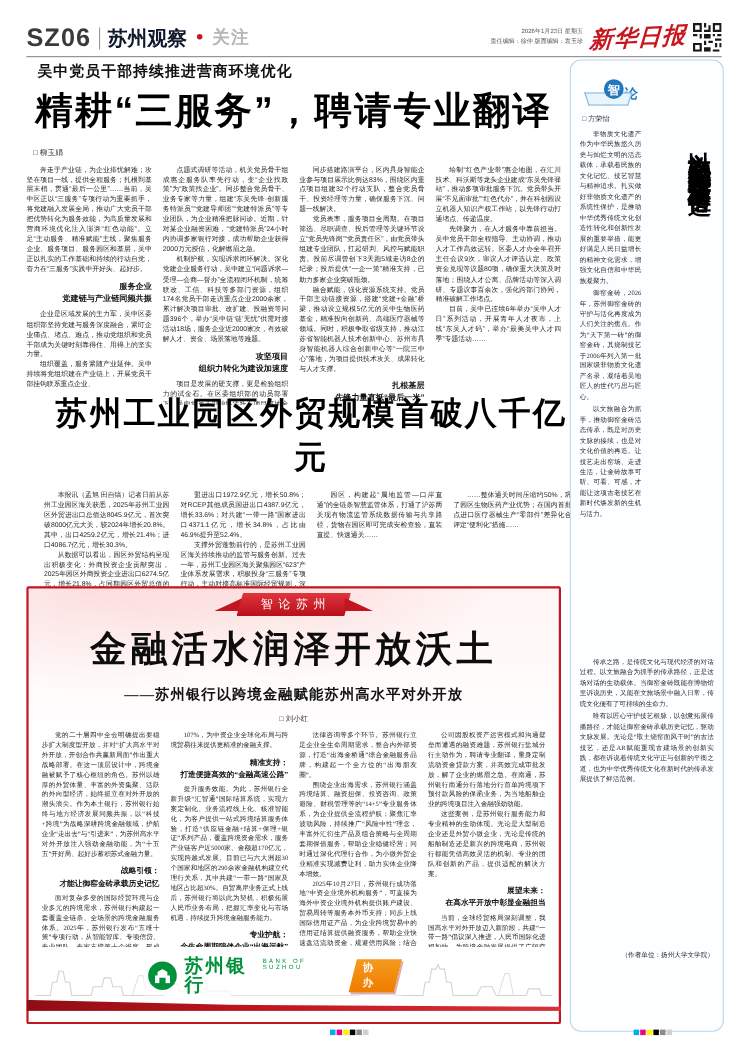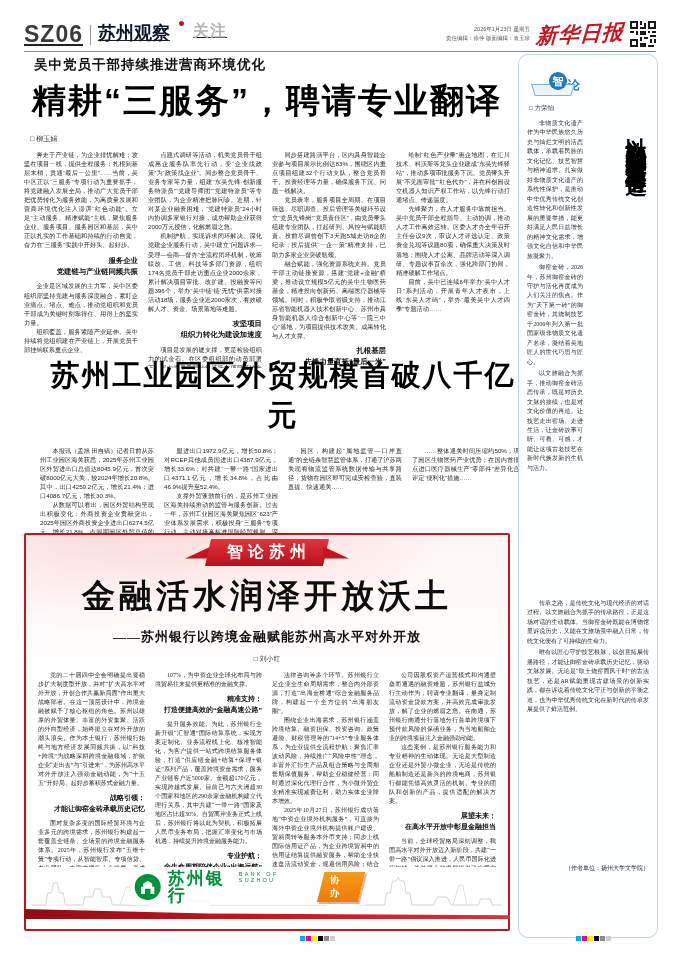--- a/index.html
+++ b/index.html
@@ -2,21 +2,21 @@
 <html><head>
 <meta charset="utf-8">
 <style>
   html,body{margin:0;padding:0;background:#e9e9e9;}
   .page{position:relative;width:680px;height:959px;background:#ffffff;margin:0 auto;
         font-family:"Liberation Sans",sans-serif;overflow:hidden;color:#222;}
 
   
   .masthead{position:absolute;left:24px;top:12px;width:632px;height:36px;
             border-bottom:1px solid #8a8a8a;display:flex;justify-content:space-between;align-items:flex-end;padding-bottom:3px;}
-  .mh-left{display:flex;align-items:flex-start;gap:7px;text-decoration:underline;}
+  .mh-left{display:flex;align-items:center;gap:7px;}
   .page-code{font-size:23px;font-weight:600;color:#3a3a3a;letter-spacing:1px;}
   .mh-div{width:1px;height:20px;background:#9a9a9a;align-self:center;}
   .section-name{font-family:"Liberation Serif",serif;font-size:18px;font-weight:bold;color:#0f172a;}
   .section-dot{width:5px;height:5px;background:#c8161e;border-radius:50%;display:inline-block;margin:0 2px 2px 2px;}
   .section-sub{font-size:16px;font-weight:600;color:#b5b5b5;letter-spacing:1px;}
   .mh-right{display:flex;align-items:center;gap:6px;}
   .mh-meta{text-align:right;font-size:5.5px;line-height:1.6;color:#555;white-space:pre-line;}
   .paper-name{font-family:"Liberation Serif",serif;font-size:21px;font-weight:bold;color:#c8161e;
               font-style:italic;transform:rotate(-3deg) skewX(-6deg);letter-spacing:1px;}
   .qr{width:26px;height:26px;}
@@ -41,22 +41,22 @@
   .article2 .col{height:112px;}
 
   
   .redbox{position:absolute;left:24px;top:533px;width:486px;height:398px;box-sizing:border-box;
           border:2.5px solid #c2151f;border-radius:2px;padding:6px 12px 0 12px;
           background:
             radial-gradient(ellipse 60% 40% at 12% 0%, rgba(230,80,90,.14), rgba(255,255,255,0) 60%),
             radial-gradient(ellipse 55% 30% at 50% 0%, rgba(235,120,120,.18), rgba(255,255,255,0) 70%),
             linear-gradient(#fff6f5, #ffffff 38%);}
   .rb-banner-wrap{display:flex;justify-content:center;margin-top:-2px;}
-  .rb-banner{position:relative;background:linear-gradient(#e0353d,#b80f1a);color:#fff;font-weight:bold;
-             font-size:16px;letter-spacing:5px;padding:3px 18px 3px 22px;
+  .rb-banner{position:relative;background:linear-gradient(#e0353d,#b80f1a);color:#fff;font-weight:normal;
+             font-size:11px;letter-spacing:5px;padding:3px 18px 3px 22px;
              clip-path:polygon(6px 0,100% 0,calc(100% - 6px) 100%,0 100%);}
   .rb-wing{width:26px;height:12px;background:#c2151f;align-self:center;}
   .rb-wing.l{clip-path:polygon(0 100%,100% 0,100% 100%);margin-right:-6px;}
   .rb-wing.r{clip-path:polygon(0 0,100% 100%,0 100%);margin-left:-6px;}
   .rb-headline{font-size:33px;font-weight:900;text-align:center;color:#0d0d0d;letter-spacing:4px;margin-top:8px;}
   .rb-subtitle{font-family:"Liberation Serif",serif;font-size:13px;font-weight:bold;text-align:center;color:#111;margin-top:9px;letter-spacing:1px;}
   .rb-byline{font-size:6.8px;text-align:center;color:#333;margin:8px 0 7px 0;}
   .redbox .col{font-family:"Liberation Serif",serif;height:196px;font-size:6px;line-height:1.5;color:#1e1e1e;}
   .redbox .col .col-subhead{font-family:"Liberation Serif",serif;font-size:7px;}
 

